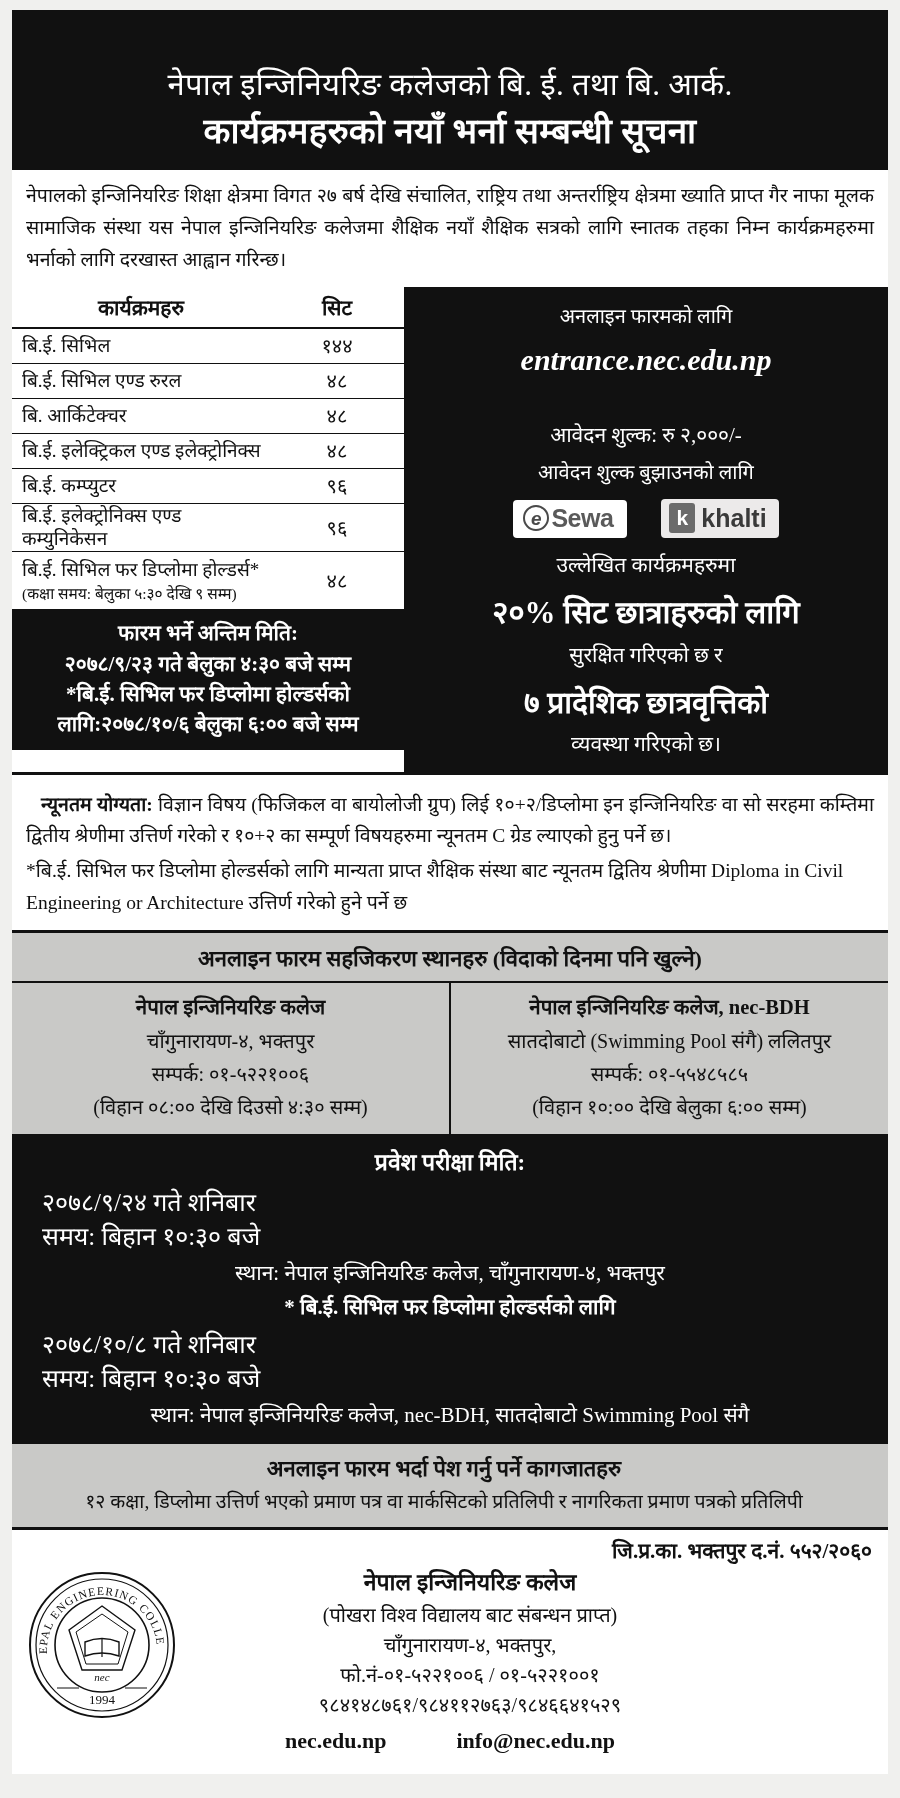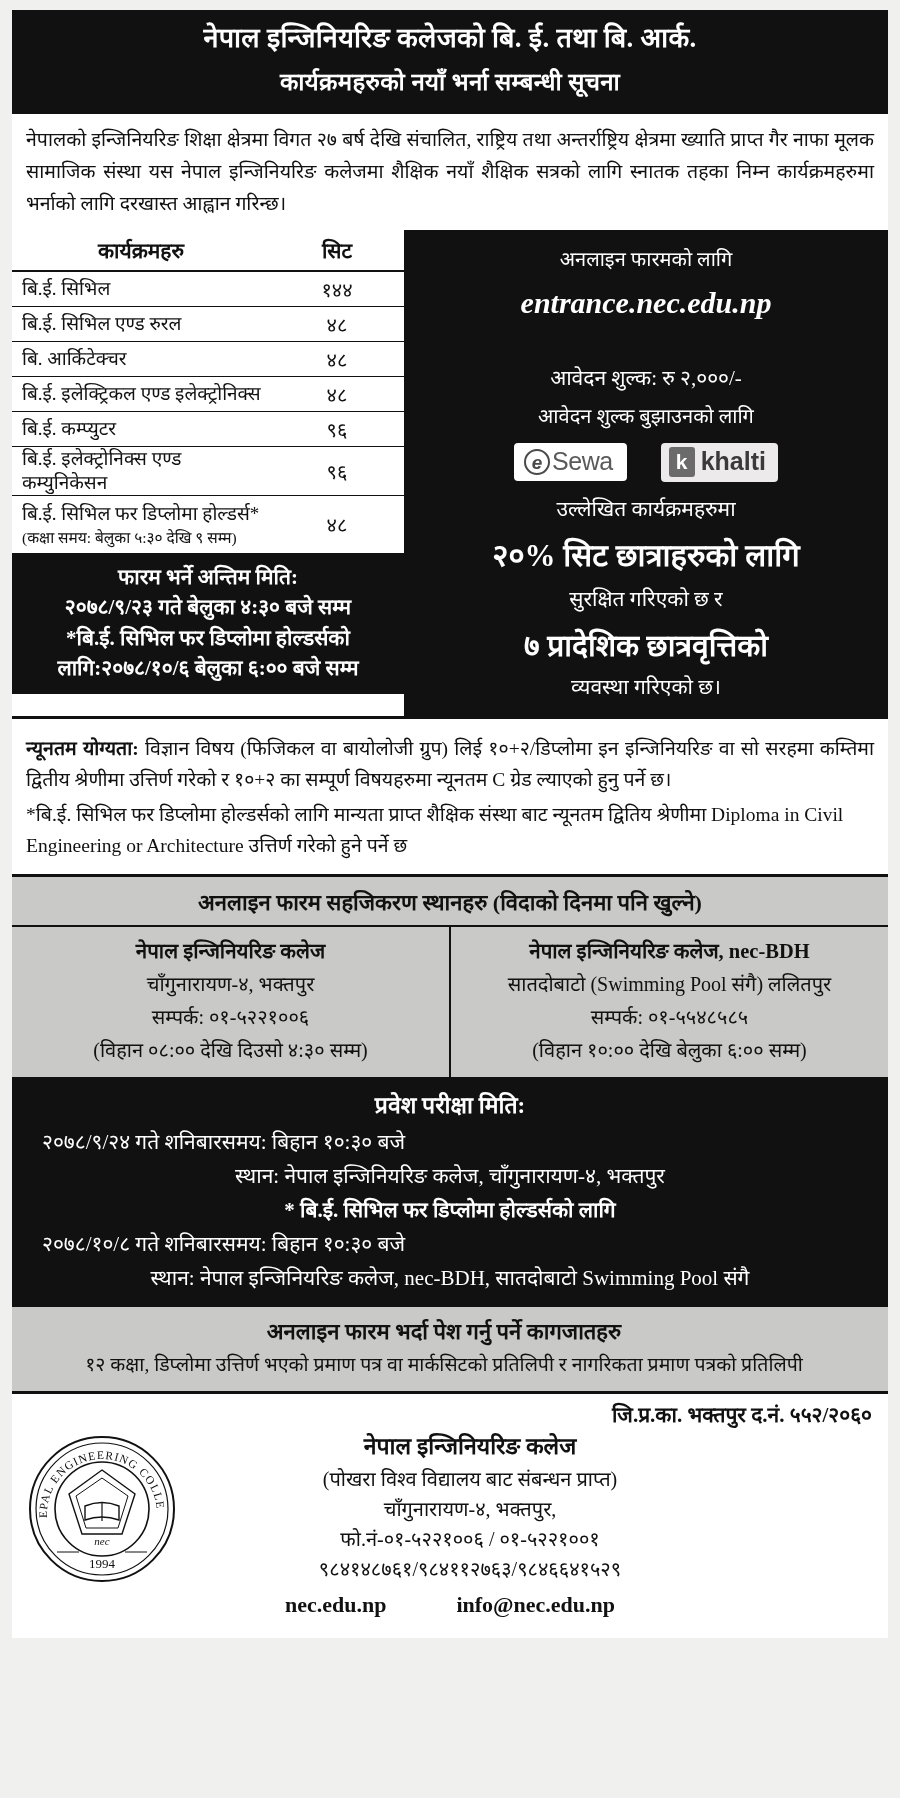--- a/index.html
+++ b/index.html
@@ -15,22 +15,22 @@
     padding: 10px 12px 8px 12px;
   }
 
   
   .header {
     background: #111111;
     color: #ffffff;
     text-align: center;
     padding: 10px 6px 12px 6px;
   }
-  .header .l1 { font-size: 27px; font-weight: bold; letter-spacing: .3px; line-height: 1.35; }
-  .header .l2 { font-size: 24px; font-weight: bold; letter-spacing: .3px; line-height: 1.35; margin-top: 10px; }
+  .header .l1 { font-size: 31px; font-weight: normal; letter-spacing: .3px; line-height: 1.35; margin-top: 44px; }
+  .header .l2 { font-size: 35px; font-weight: bold; letter-spacing: .3px; line-height: 1.35; margin-top: 2px; }
 
   
   .intro {
     background: #ffffff;
     color: #111111;
     padding: 10px 14px 10px 14px;
     font-size: 19.5px;
     line-height: 1.65;
     text-align: justify;
     border-top: 3px solid #111;
@@ -108,21 +108,21 @@
     border-radius: 50%;
     background: #ffffff;
     border: 2px solid #4a4a4a;
     color: #4a4a4a;
     font-size: 19px;
     font-weight: bold;
     line-height: 23px;
     text-align: center;
     font-style: italic;
   }
-  .logo-esewa .t { font-size: 25px; font-weight: normal; color: #5a5a5a; letter-spacing: -.5px; }
+  .logo-esewa .t { font-size: 25px; font-weight: bold; color: #5a5a5a; letter-spacing: -.5px; }
   .logo-khalti {
     background: #eceaea;
     color: #2b2b2b;
     border-radius: 4px;
     padding: 4px 12px 5px 8px;
     display: flex;
     align-items: center;
     gap: 6px;
     font-family: "Liberation Sans", sans-serif;
   }
@@ -148,21 +148,21 @@
   
   .elig {
     background: #ffffff;
     color: #111;
     padding: 10px 14px 12px 14px;
     font-size: 19.5px;
     line-height: 1.6;
     text-align: justify;
     border-top: 3px solid #111;
   }
-  .elig .lead { font-weight: bold; }
+  .elig .lead { font-weight: bold; margin-left: 15px; }
   .elig p { margin-top: 4px; }
   .elig .p2 { text-align: left; }
 
   
   .help-title {
     background: #c9c9c7;
     color: #111;
     text-align: center;
     font-size: 22px;
     font-weight: bold;
@@ -188,23 +188,24 @@
   
   .exam {
     background: #111111;
     color: #ffffff;
     padding: 8px 10px 10px 10px;
     border-top: 3px solid #111;
   }
   .exam .etitle { text-align: center; font-size: 23px; font-weight: bold; padding-bottom: 4px; }
   .exam .row2 {
     display: flex;
-    justify-content: flex-start;
-    font-size: 21px;
+    justify-content: space-between;
+    font-size: 25px;
     padding: 3px 20px;
+    flex-direction: column;
   }
   .exam .full { text-align: center; font-size: 21px; padding: 3px 10px; }
   .exam .star { text-align: center; font-size: 21px; font-weight: bold; padding: 3px 10px; }
 
   
   .docs {
     background: #c9c9c7;
     color: #111;
     padding: 8px 28px 10px 16px;
     border-top: 3px solid #111;

